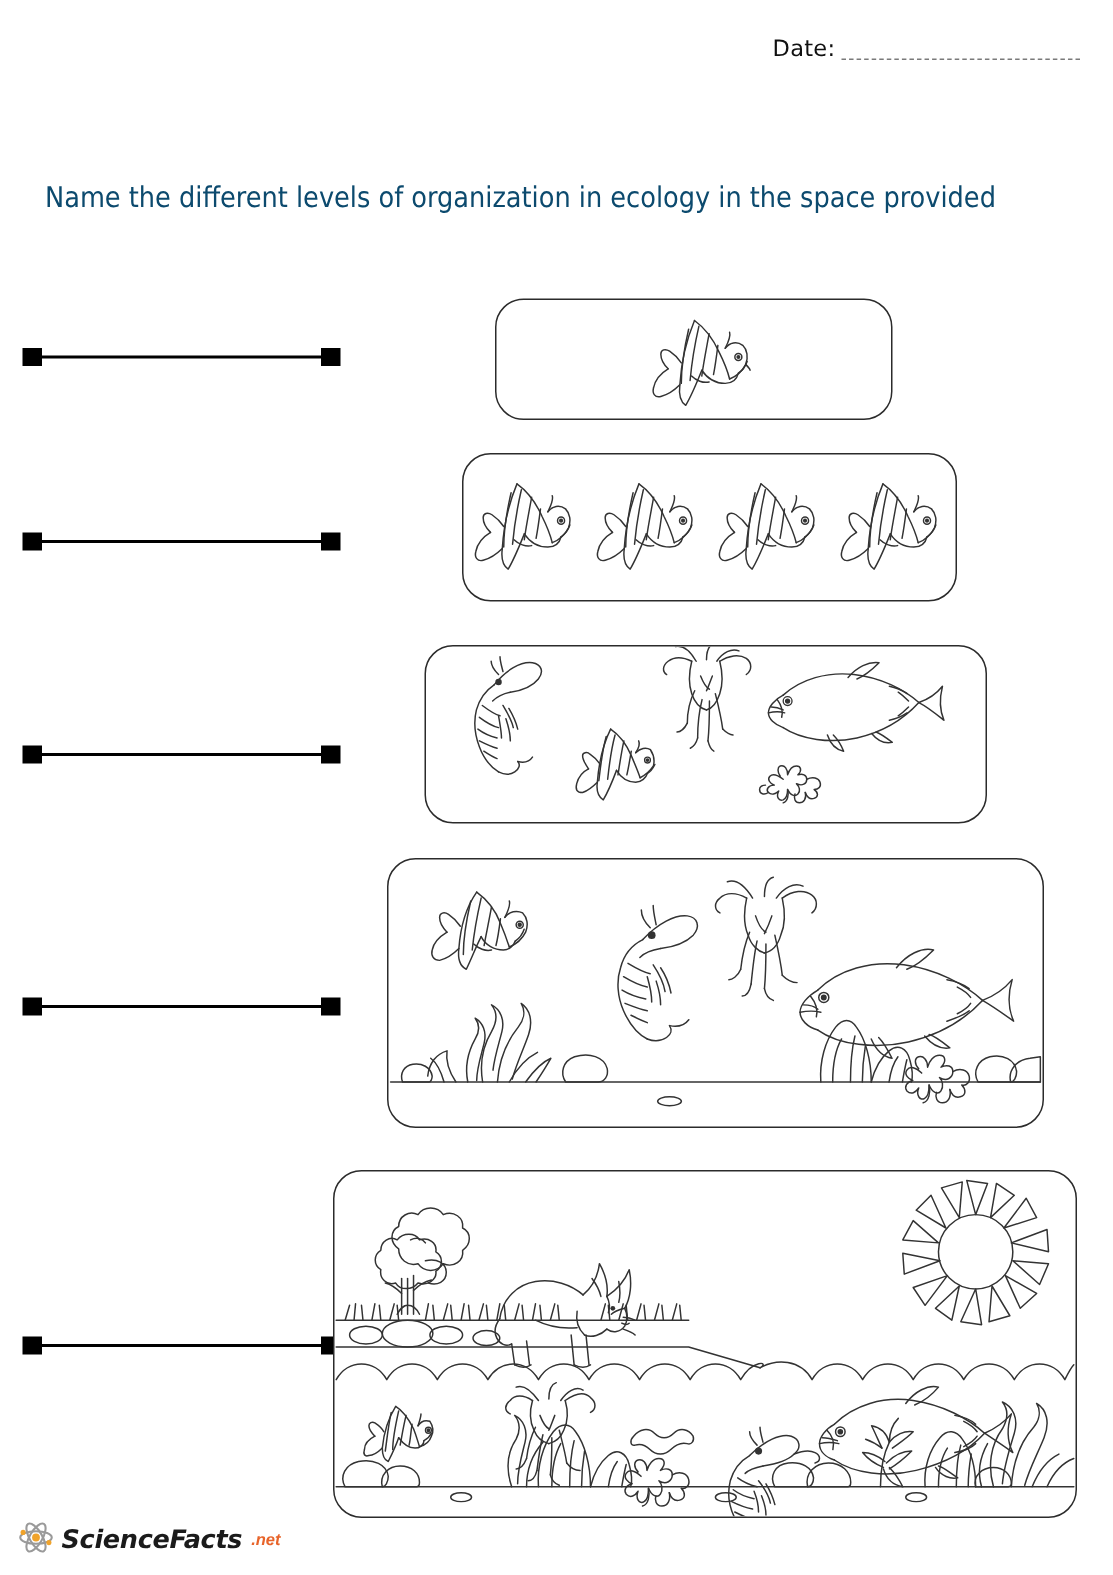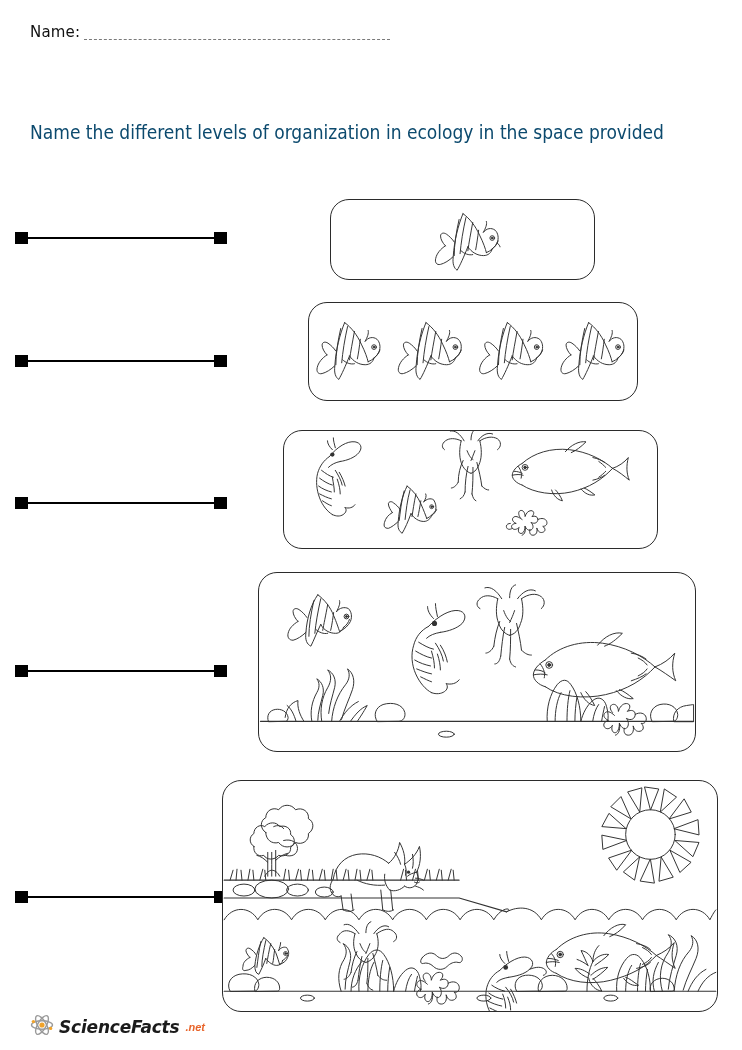--- a/index.html
+++ b/index.html
@@ -36,35 +36,35 @@
   .ansline .bar{position:absolute;left:8px;right:8px;top:7px;height:2.4px;background:#000;}
   .ansline .cap{position:absolute;top:2px;width:13px;height:12px;background:#000;}
   .ansline .cap.l{left:0;} .ansline .cap.r{right:0;}
 
   
   .panel{position:absolute;border:1.5px solid #2b2b2b;border-radius:19px;
          background:#fff;box-sizing:border-box;overflow:hidden;}
   .panel svg{display:block;width:100%;height:100%;}
 
   
-  .logo{position:absolute;left:30px;top:1012px;height:30px;
+  .logo{position:absolute;left:12px;top:1012px;height:30px;
         display:flex;align-items:center;gap:5px;}
   .logo .wordmark{font-family:"DejaVu Sans",sans-serif;font-size:17px;
         font-style:italic;font-weight:700;color:#1b1b1b;letter-spacing:-.2px;}
   .logo .tld{font-family:Liberation Sans, sans-serif;font-size:11px;
         font-style:italic;font-weight:700;color:#e8642a;margin-left:1px;}
 </style>
 </head>
 <body>
 
 <div class="sheet">
 
   <div class="hdr">
-    <div class="fld" id="name-field">
-      <span class="lbl">Name:</span>
+    <div class="fld" id="date-field">
+      <span class="lbl">Date:</span>
       <span class="rule" placeholder=""></span>
     </div>
   </div>
 
   <div class="subtitle">Name the different levels of organization in ecology in the space provided</div>
 
   <div class="ansline" style="left:15px;top:230px;width:212px;">
     <span class="cap l"></span>
     <span class="bar"></span>
     <span class="cap r"></span>

